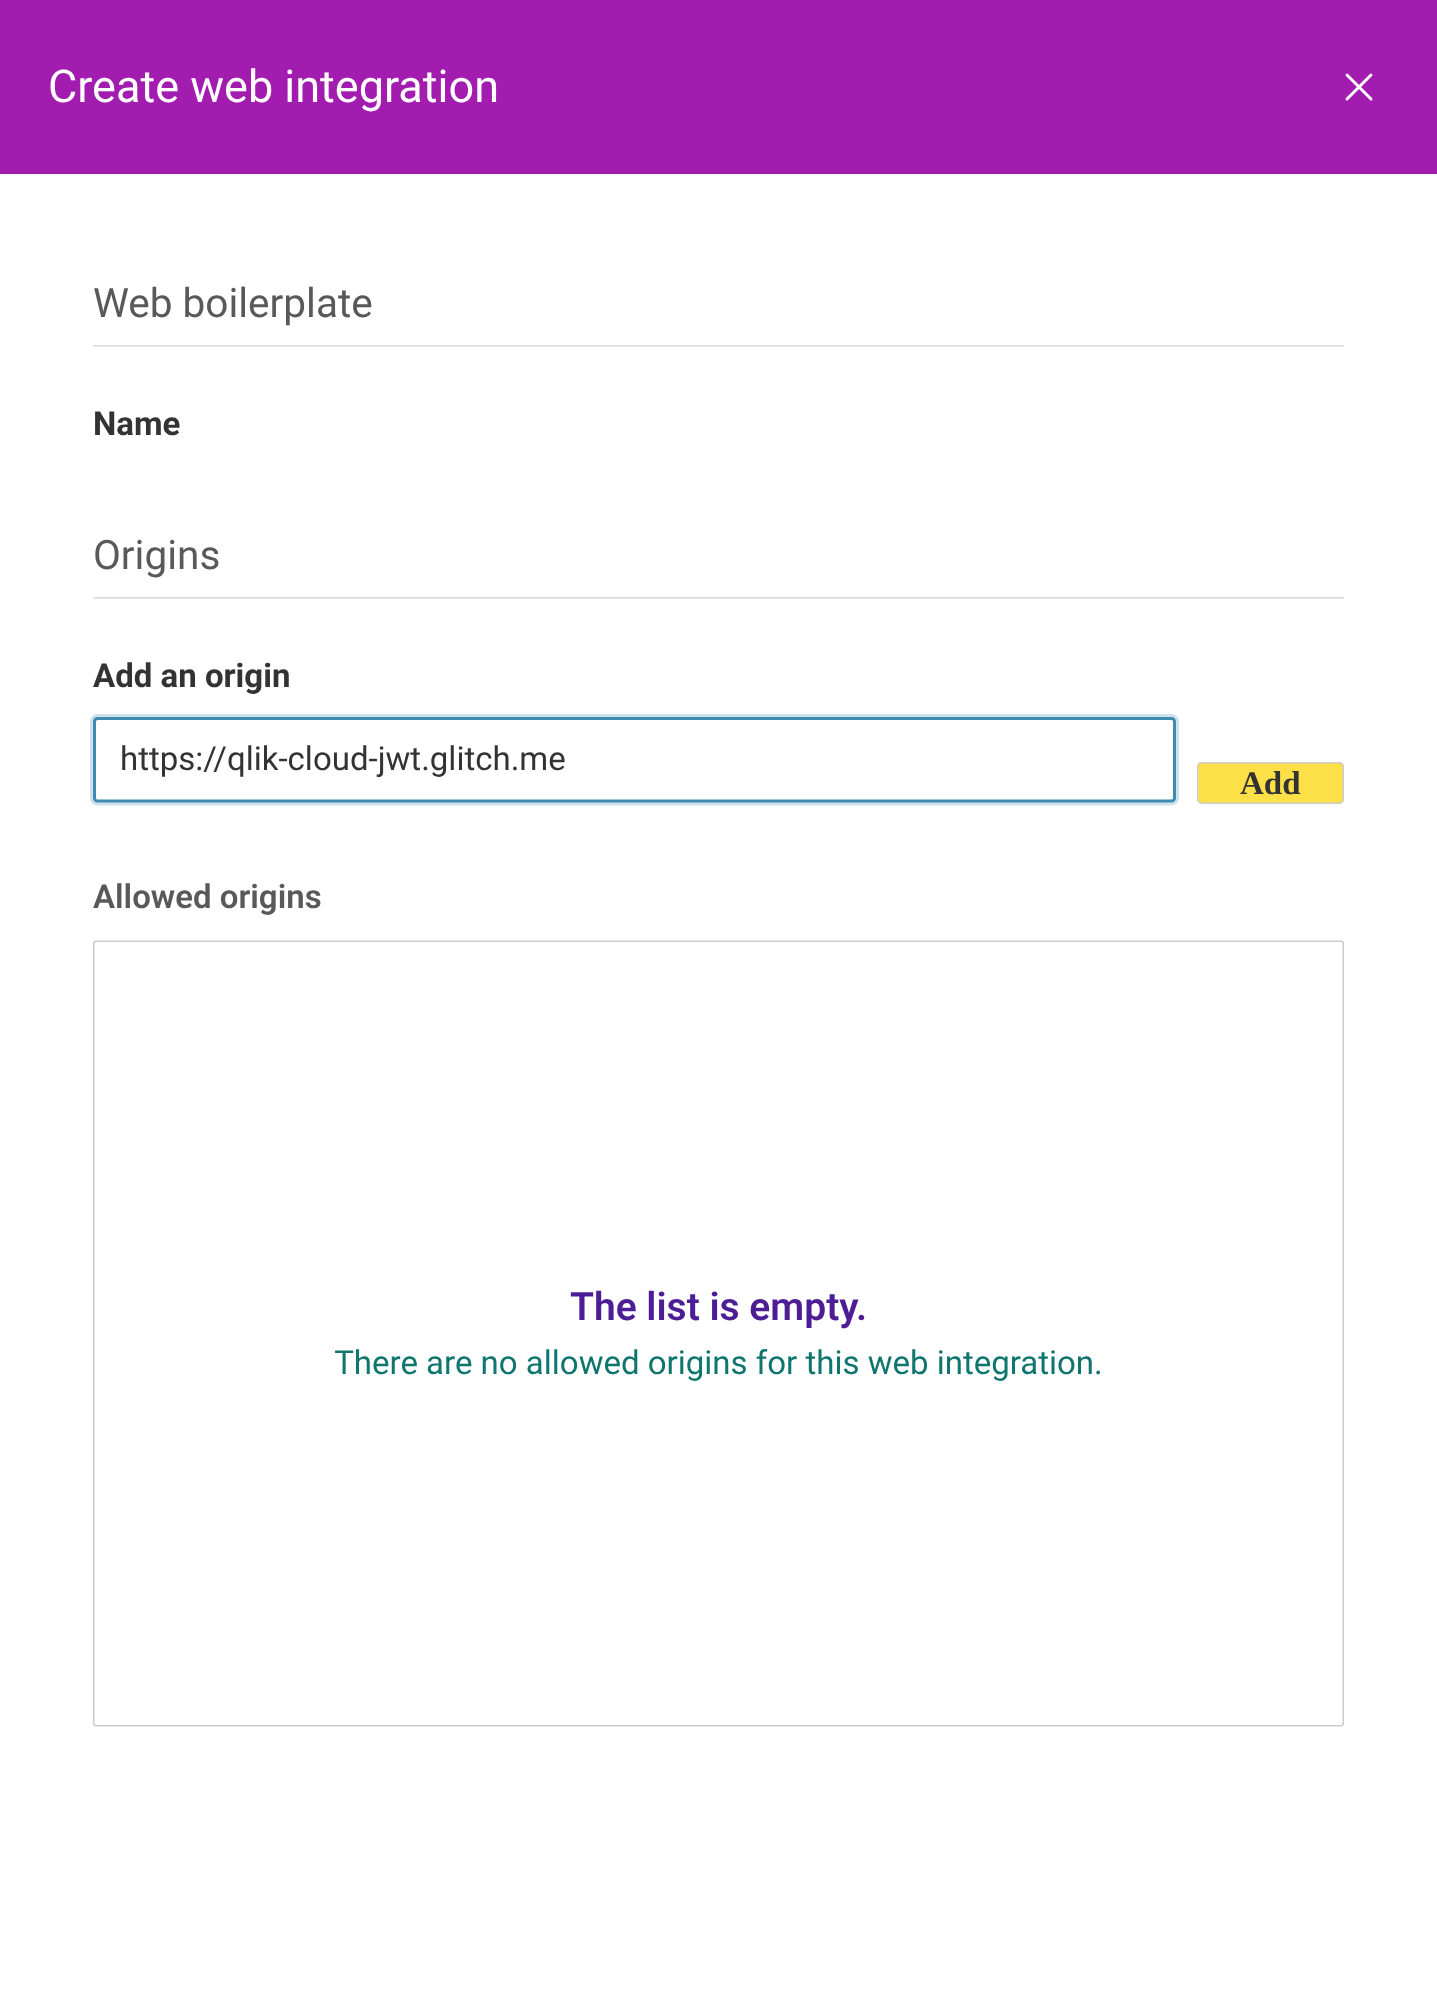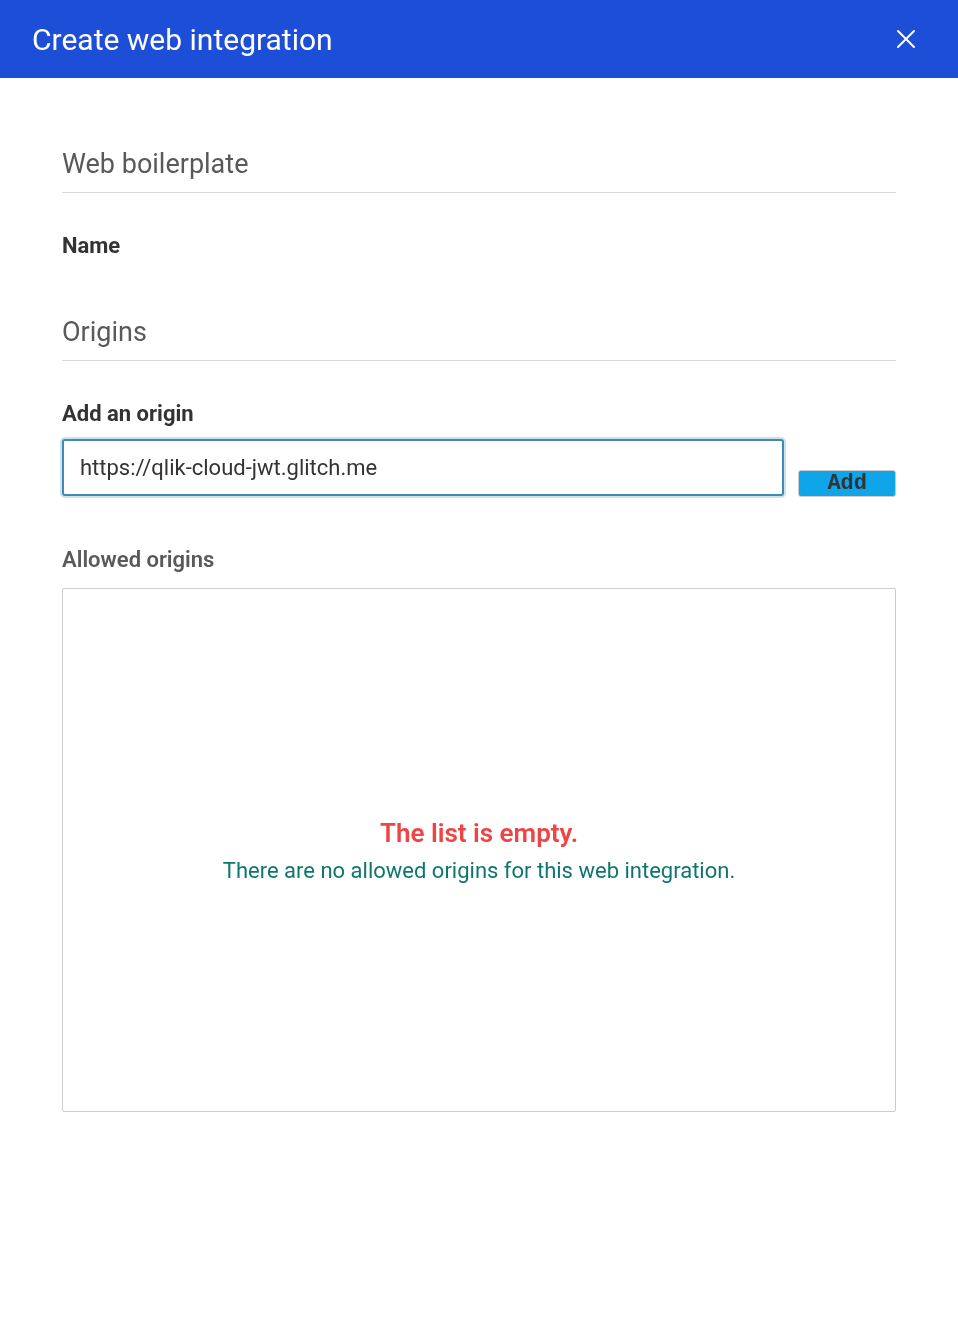--- a/index.html
+++ b/index.html
@@ -8,27 +8,27 @@
     padding: 0;
   }
   body {
     font-family: -apple-system, BlinkMacSystemFont, "Segoe UI", Roboto, "Helvetica Neue", Arial, sans-serif;
     background: #ffffff;
     width: 958px;
     height: 1334px;
     overflow: hidden;
   }
   .header {
-    background: #1d4ed8;
+    background: #a21caf;
     color: #ffffff;
     display: flex;
     align-items: center;
     justify-content: space-between;
     padding: 0 32px;
-    height: 78px;
+    height: 116px;
   }
   .header-title {
     font-size: 30px;
     font-weight: 400;
   }
   .close-btn {
     background: transparent;
     border: none;
     cursor: pointer;
     color: #ffffff;
@@ -90,42 +90,42 @@
     margin-bottom: 50px;
   }
   .origin-input-wrap {
     flex: 1;
   }
   .add-btn {
     padding: 0 28px;
     font-size: 22px;
     font-weight: 600;
     color: #333333;
-    background: #0ea5e9;
+    background: #fde047;
     border: 1px solid #cccccc;
     border-radius: 3px;
     cursor: pointer;
-    font-family: Liberation Mono, monospace;
+    font-family: Liberation Serif, serif;
     margin-top: 32px;
   }
   .allowed-box {
     border: 1px solid #cccccc;
     border-radius: 2px;
     height: 524px;
     display: flex;
     flex-direction: column;
     align-items: center;
     justify-content: center;
     text-align: center;
     padding: 20px;
   }
   .empty-title {
     font-size: 26px;
     font-weight: 600;
-    color: #ef4444;
+    color: #4c1d95;
     margin-bottom: 10px;
   }
   .empty-sub {
     font-size: 22px;
     font-weight: 400;
     color: #0f766e;
   }
 </style>
 </head>
 <body>

